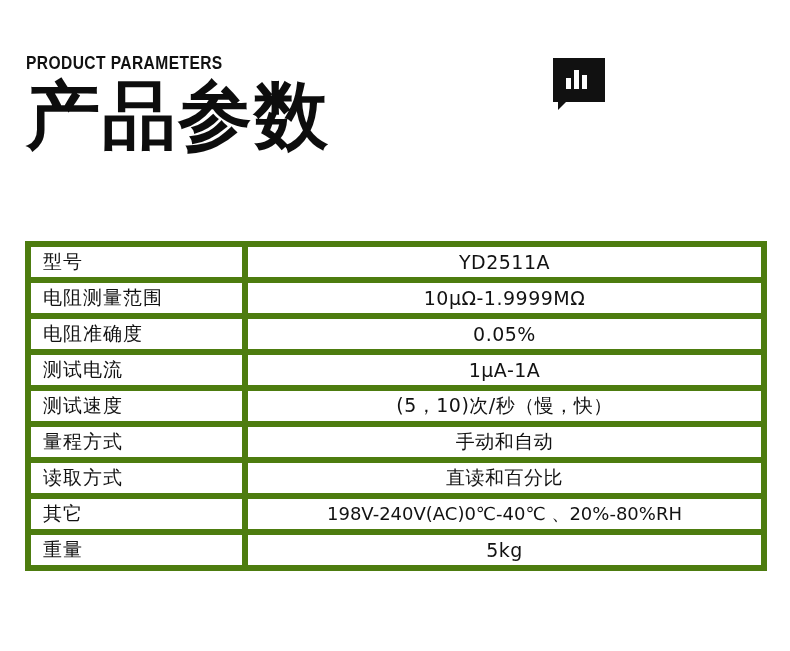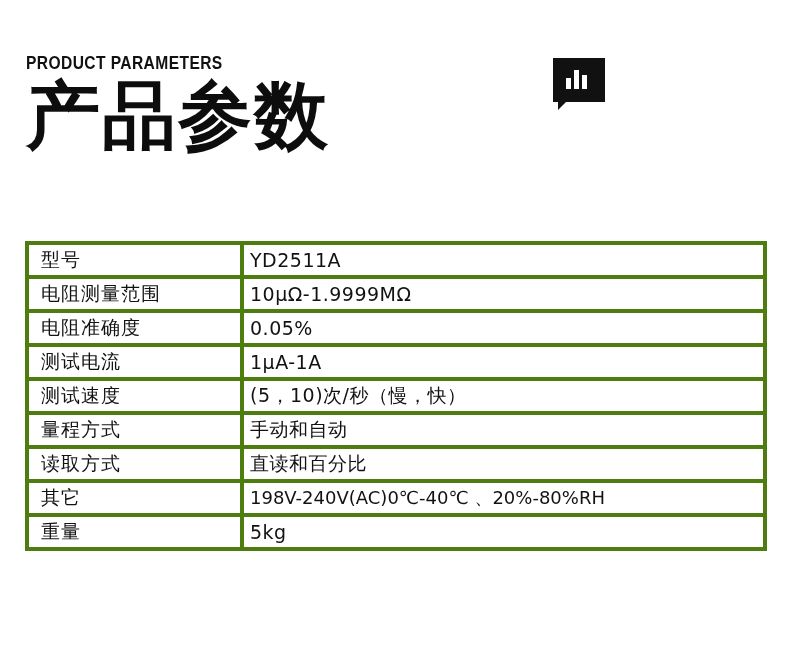--- a/index.html
+++ b/index.html
@@ -82,36 +82,37 @@
 
   .spec-table {
     position: absolute;
     left: 25px;
     top: 241px;
     width: 742px;
     border-collapse: collapse;
     table-layout: fixed;
   }
   .spec-table td {
-    border: 4px solid #4d7c0f;
+    border: 6px solid #4d7c0f;
     height: 30px;
     padding: 0 6px;
     font-family: "DejaVu Sans", sans-serif;
     font-size: 19px;
     color: #121212;
     white-space: nowrap;
     overflow: hidden;
   }
   .spec-table td.label {
     width: 193px;
     text-align: left;
     padding-left: 12px;
     letter-spacing: 1px;
   }
   .spec-table td.value {
+    text-align: center;
     letter-spacing: 0.5px;
   }
   .spec-table tr td.value.small {
     font-size: 18px;
     letter-spacing: 0;
   }
 </style>
 </head>
 <body>
 

